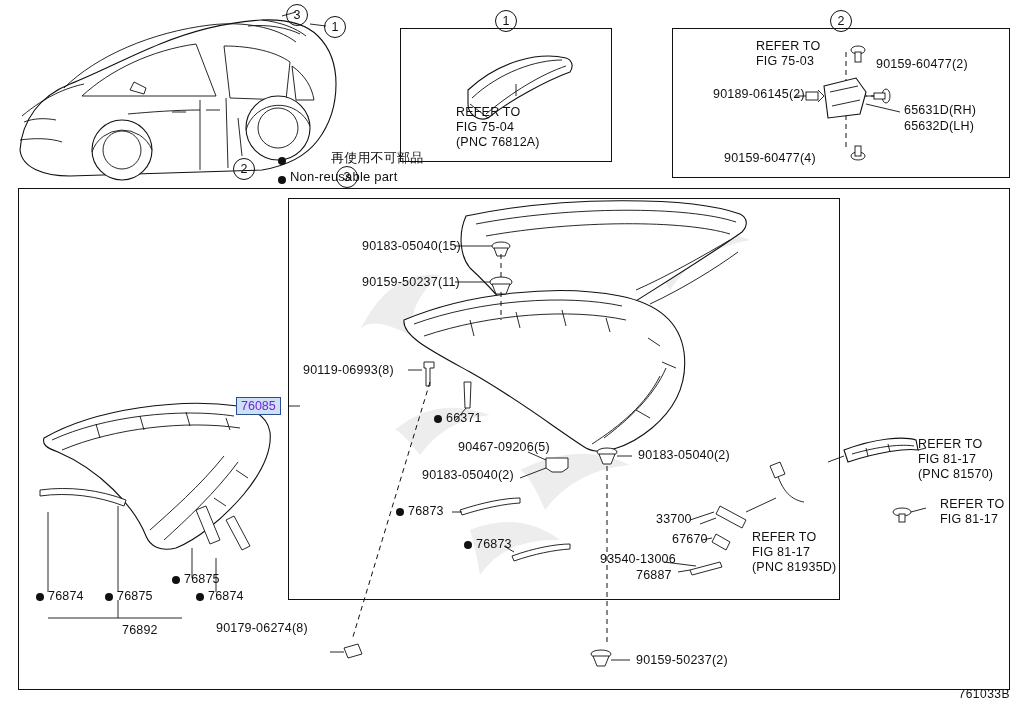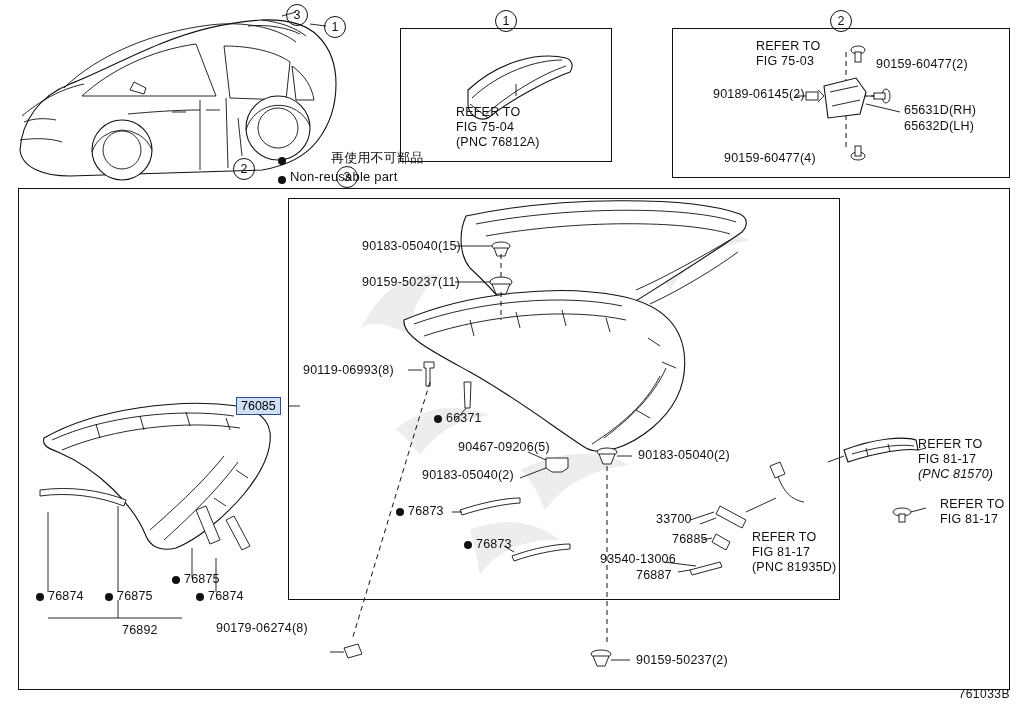--- a/index.html
+++ b/index.html
@@ -11,21 +11,21 @@
     position:relative;
     overflow:hidden;
   }
   .stage{position:absolute;left:0;top:0;width:1024px;height:707px;}
   .lbl{position:absolute;font-size:12.5px;line-height:13px;white-space:pre;letter-spacing:0.2px;}
   .box{position:absolute;border:1.5px solid #111;background:transparent;}
   .circ{position:absolute;border:1.3px solid #111;border-radius:50%;display:flex;align-items:center;justify-content:center;font-size:12.5px;}
   .bullet{position:absolute;width:8px;height:8px;border-radius:50%;background:#111;}
   .partno-hl{
     position:absolute;background:#cfe0f6;border:1px solid #2b4e8c;
-    font-size:12.5px;padding:1px 4px;color:#000000;
+    font-size:12.5px;padding:1px 4px;color:#6d28d9;
   }
   svg{position:absolute;left:0;top:0;width:1024px;height:707px;overflow:visible;}
   .code{position:absolute;right:14px;bottom:6px;font-size:12px;letter-spacing:.5px;}
 </style>
 </head>
 <body>
 
 <div class="stage">
 
   <svg viewBox="0 0 1024 707">
@@ -307,21 +307,21 @@
 
   <div class="bullet" style="left:396px;top:508px;"></div>
   <div class="lbl" style="left:408px;top:505px;">76873</div>
 
   <div class="bullet" style="left:464px;top:541px;"></div>
   <div class="lbl" style="left:476px;top:538px;">76873</div>
 
   <div class="lbl" style="left:638px;top:449px;">90183-05040(2)</div>
 
   <div class="lbl" style="left:656px;top:513px;">33700</div>
-  <div class="lbl" style="left:672px;top:533px;">76885</div>
+  <div class="lbl" style="left:672px;top:533px;">67670</div>
   <div class="lbl" style="left:600px;top:553px;">93540-13006</div>
   <div class="lbl" style="left:636px;top:569px;">76887</div>
 
   <div class="lbl" style="left:752px;top:531px;">REFER TO</div>
   <div class="lbl" style="left:752px;top:546px;">FIG 81-17</div>
   <div class="lbl" style="left:752px;top:561px;">(PNC 81935D)</div>
 
   <div class="bullet" style="left:36px;top:593px;"></div>
   <div class="lbl" style="left:48px;top:590px;">76874</div>
 
@@ -331,21 +331,21 @@
   <div class="bullet" style="left:172px;top:576px;"></div>
   <div class="lbl" style="left:184px;top:573px;">76875</div>
 
   <div class="bullet" style="left:196px;top:593px;"></div>
   <div class="lbl" style="left:208px;top:590px;">76874</div>
 
   <div class="lbl" style="left:122px;top:624px;">76892</div>
 
   <div class="lbl" style="left:918px;top:438px;">REFER TO</div>
   <div class="lbl" style="left:918px;top:453px;">FIG 81-17</div>
-  <div class="lbl" style="left:918px;top:468px;font-style:italic;">(PNC 81570)</div>
+  <div class="lbl" style="left:918px;top:468px;">(PNC 81570)</div>
 
   <div class="lbl" style="left:940px;top:498px;">REFER TO</div>
   <div class="lbl" style="left:940px;top:513px;">FIG 81-17</div>
 
   <div class="lbl" style="left:216px;top:622px;">90179-06274(8)</div>
   <div class="lbl" style="left:636px;top:654px;">90159-50237(2)</div>
 
   <div class="code">761033B</div>
 
 </div>

